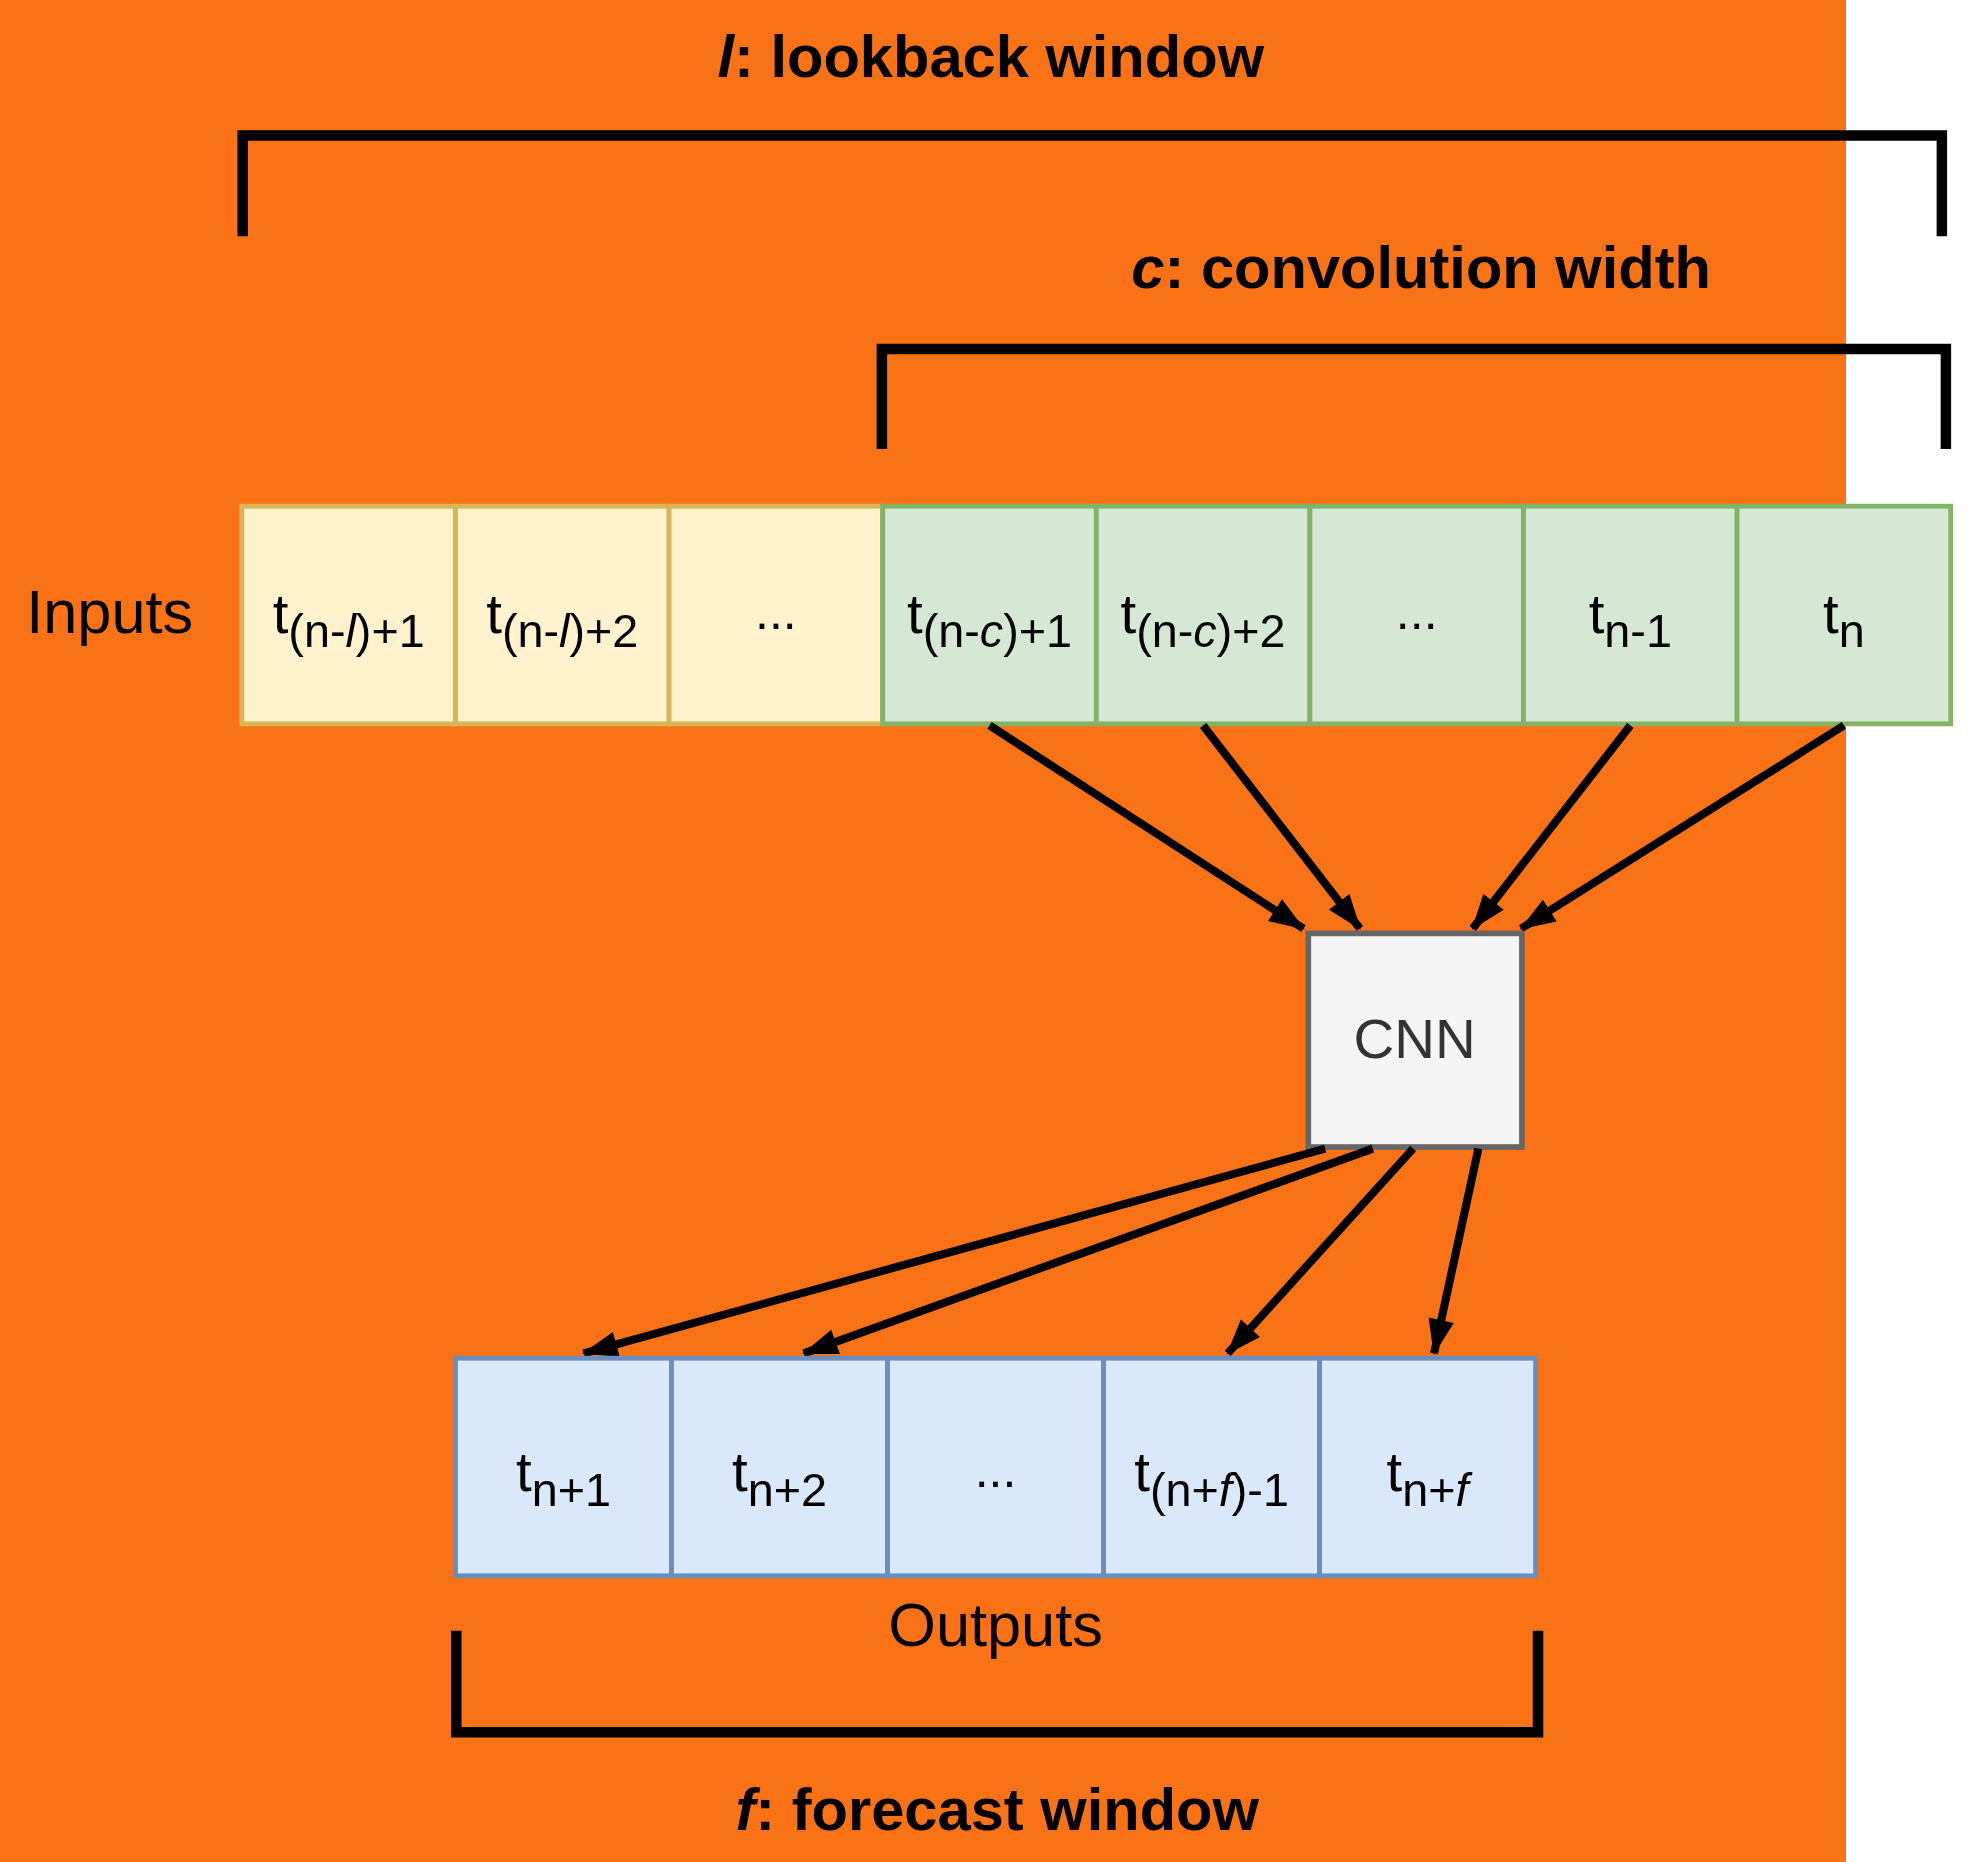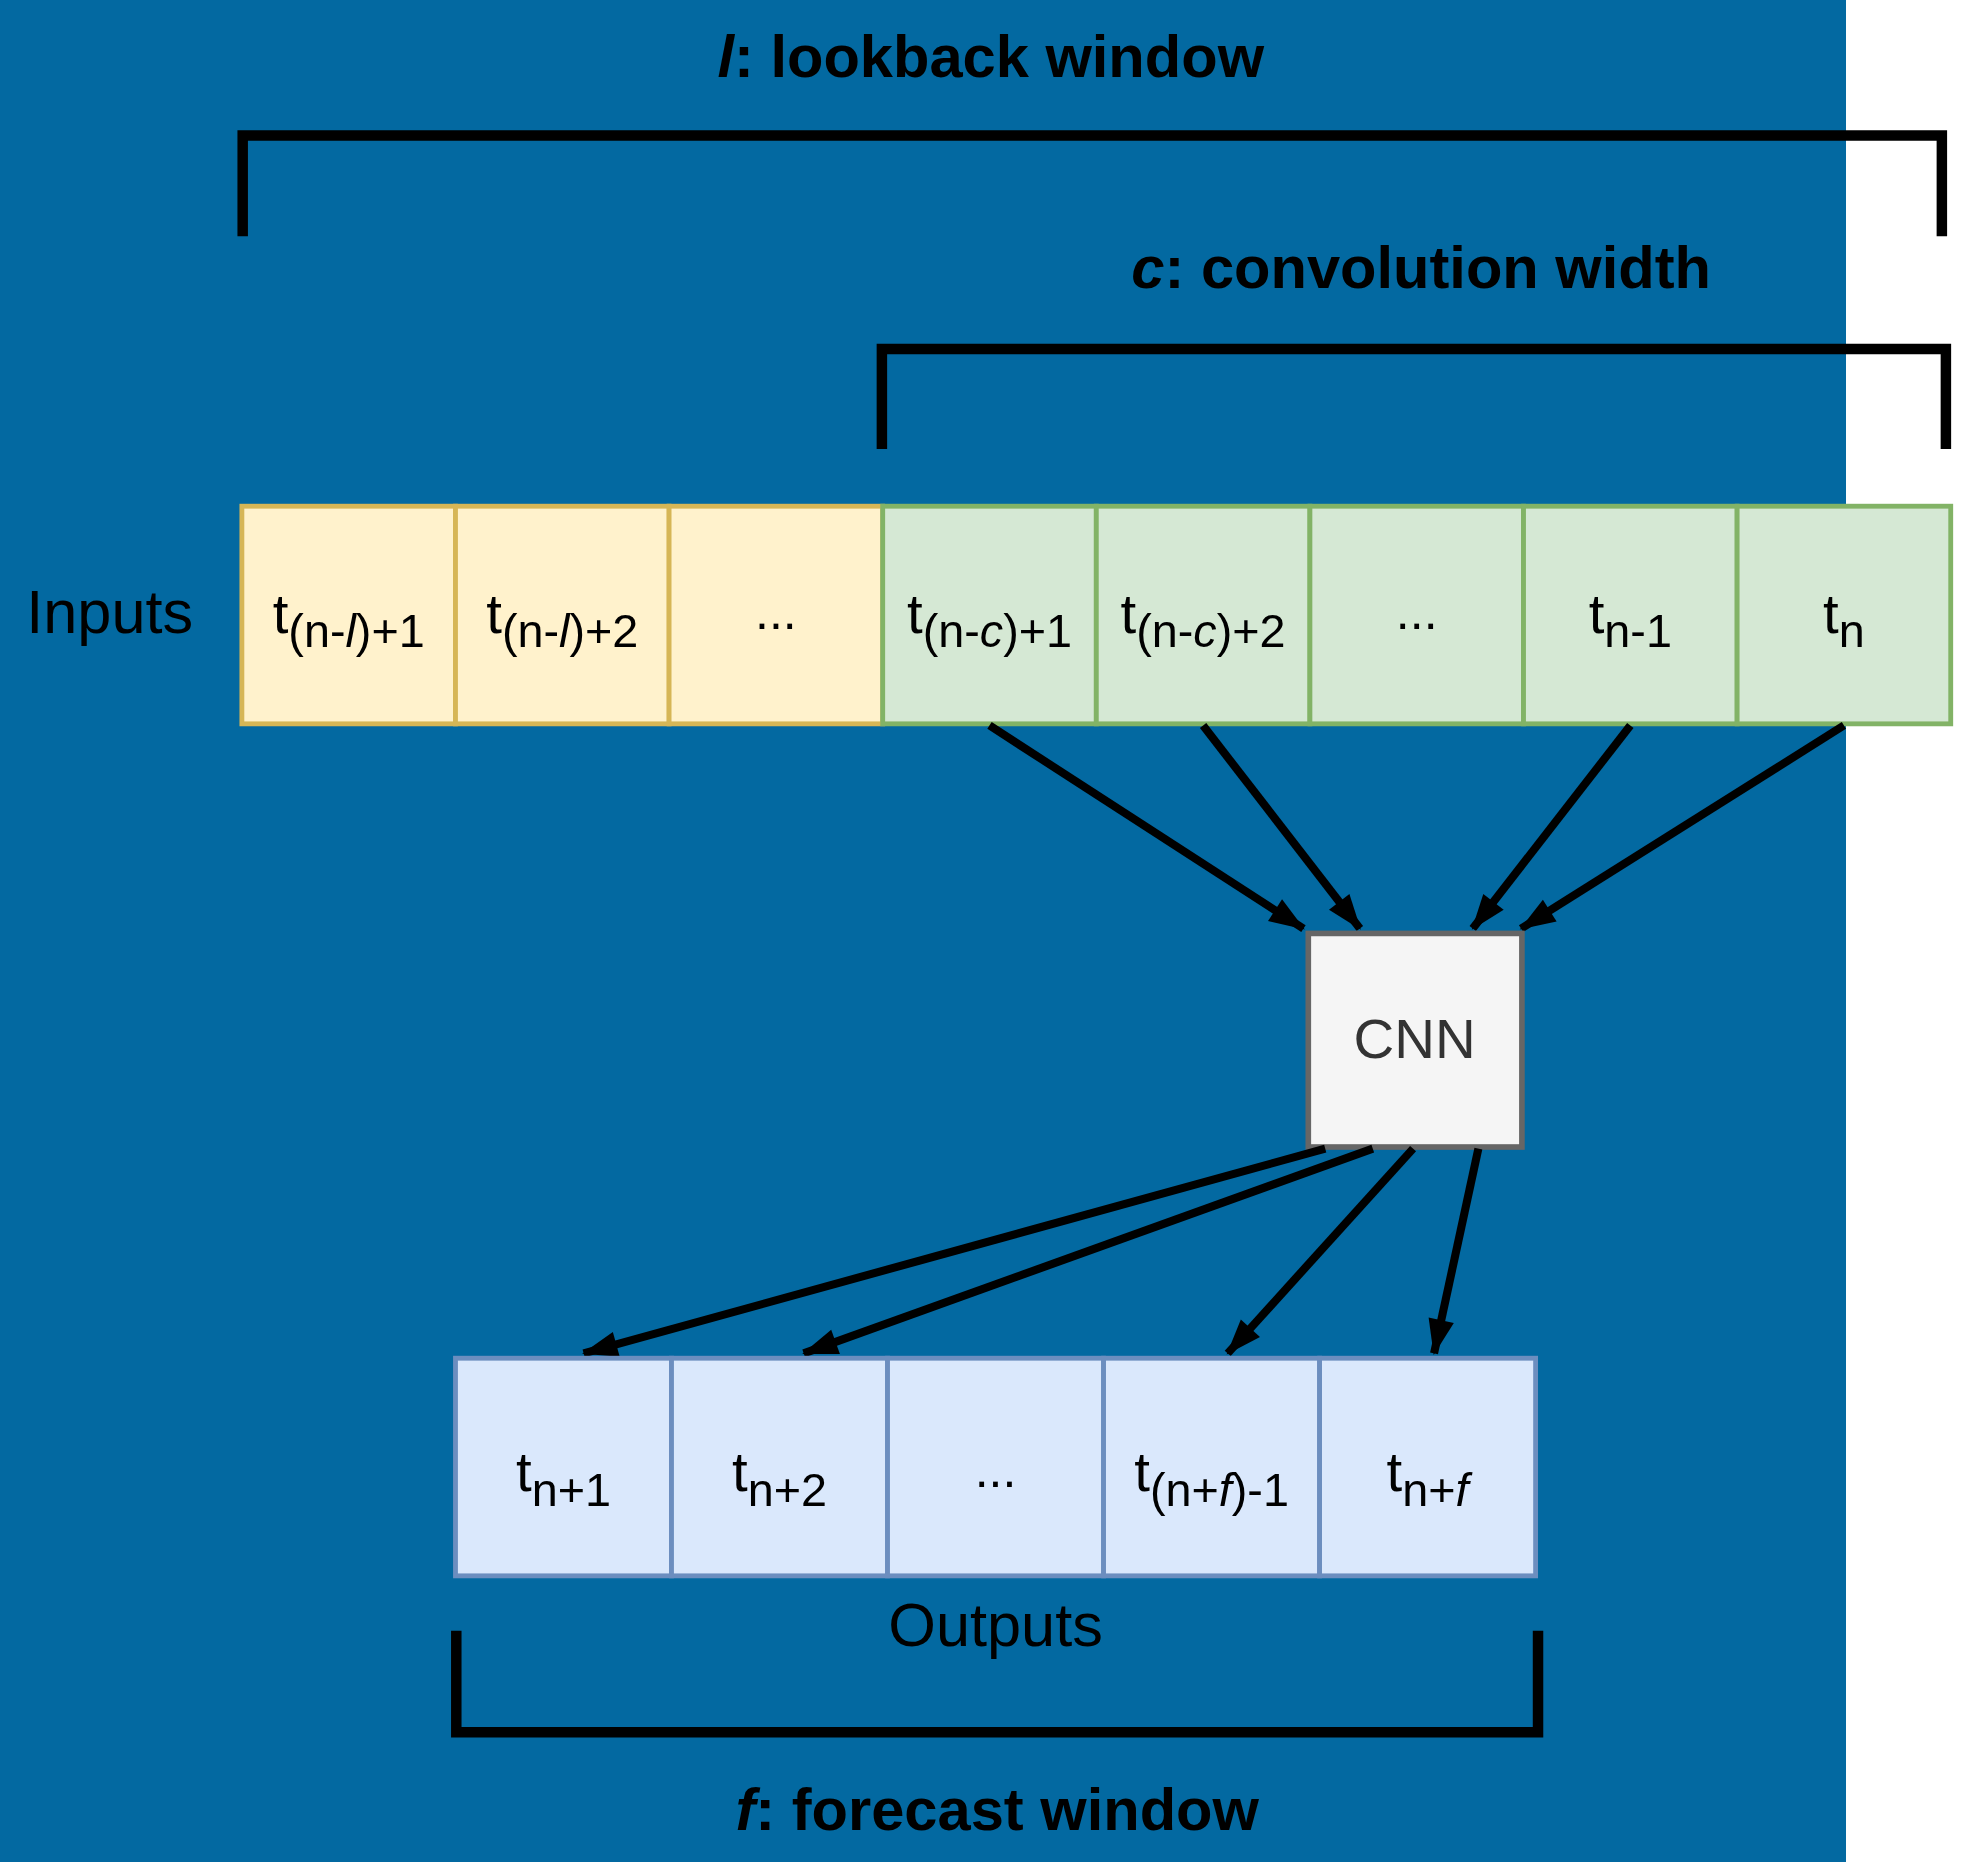--- a/index.html
+++ b/index.html
@@ -1,19 +1,19 @@
 <!DOCTYPE html>
 <html style="font-size:13px"><head>
 <meta charset="utf-8">
 <style>
   html,body { margin:0; padding:0; background:#ffffff; }
   .canvas {
     position:relative;
     width:1846px; height:1862px;
-    background:#0369a1;
+    background:#f97316;
     font-family:"Liberation Sans", sans-serif;
   }
   svg text {
     font-family:"Liberation Sans", sans-serif;
     fill:var(--text-color,#000);
   }
   .title   { font-size:74px; font-weight:bold; }
   .it      { font-style:italic; }
   .rowlabel{ font-size:76px; }
   .cnnlabel{ font-size:70px; fill:var(--cnn-text,#333); }

